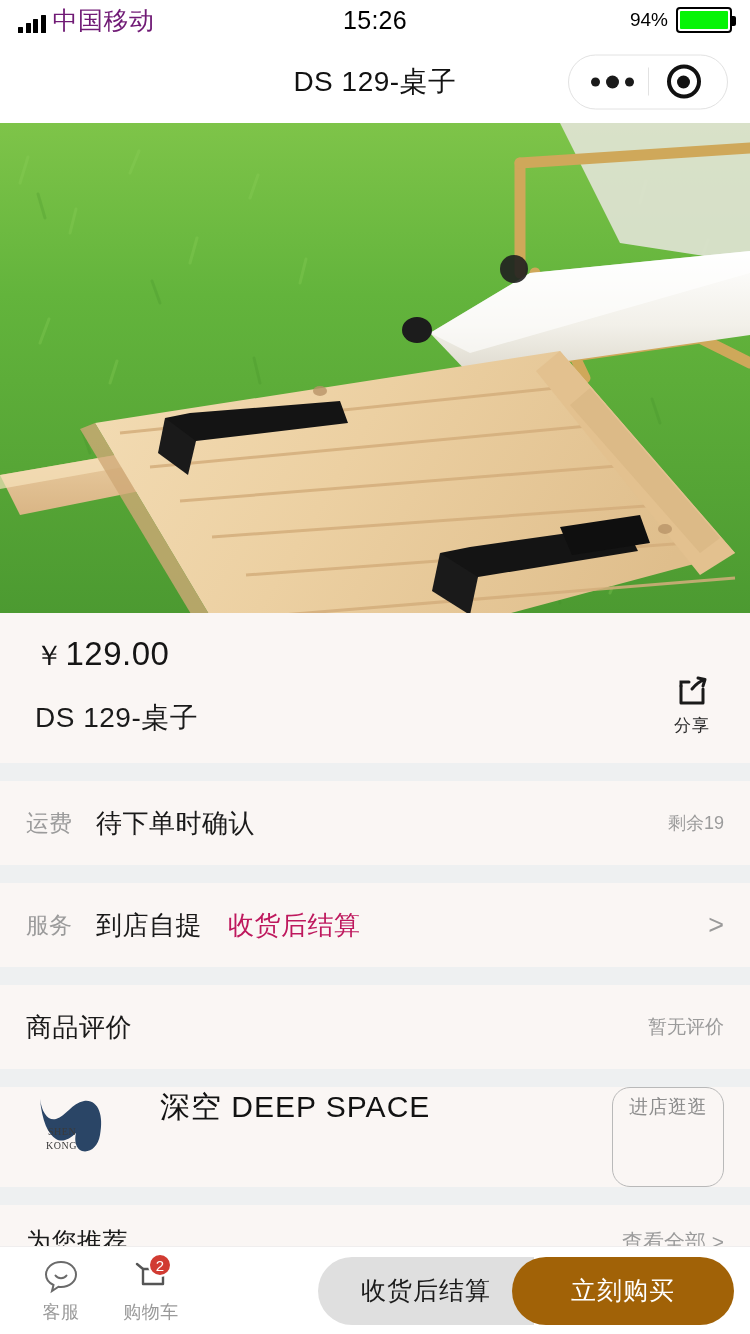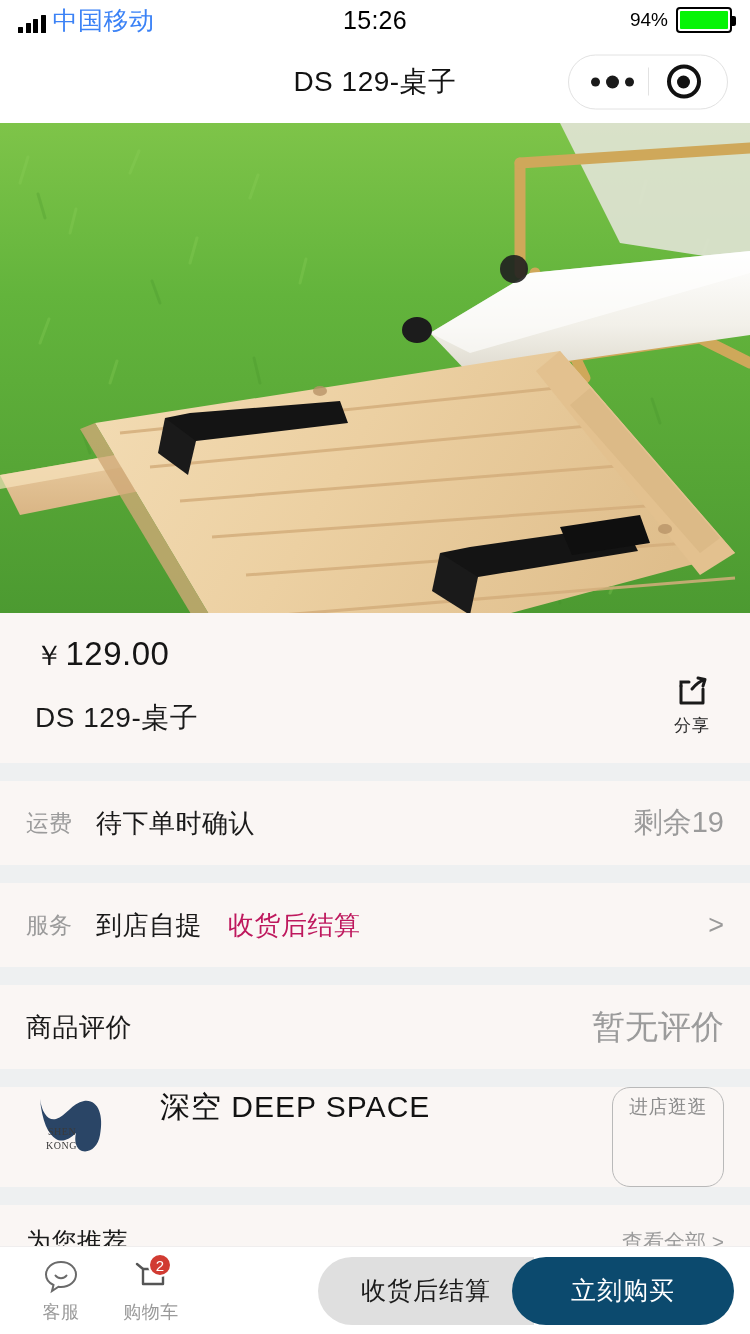--- a/index.html
+++ b/index.html
@@ -17,21 +17,21 @@
     height:40px; background:#ffffff; display:flex; align-items:center;
     padding:0 18px; position:relative;
   }
   .sb-left { display:flex; align-items:flex-end; gap:7px; }
   .signal { display:flex; align-items:flex-end; gap:2.5px; height:20px; }
   .signal i { width:5px; background:#000; display:block; border-radius:.5px; }
   .signal i:nth-child(1){ height:6px; }
   .signal i:nth-child(2){ height:10px; }
   .signal i:nth-child(3){ height:14px; }
   .signal i:nth-child(4){ height:18px; }
-  .carrier { font-size:25px; color:#3b82f6; letter-spacing:.5px; line-height:1; }
+  .carrier { font-size:25px; color:#701a75; letter-spacing:.5px; line-height:1; }
   .sb-center {
     position:absolute; left:0; right:0; text-align:center;
     font-size:25px; color:#000; letter-spacing:.3px;
   }
   .sb-right { margin-left:auto; display:flex; align-items:center; gap:8px; }
   .batt-pct { font-size:19px; color:#000; }
   .battery { width:56px; height:26px; border:2.5px solid #000; border-radius:4px; position:relative; padding:2px; }
   .battery::after {
     content:""; position:absolute; right:-6px; top:7px; width:4px; height:10px;
     background:#000; border-radius:0 2px 2px 0;
@@ -80,26 +80,26 @@
   .share-label { font-size:17px; color:#2b2b2b; letter-spacing:1px; }
 
   
   .row {
     min-height:84px; display:flex; align-items:center;
     padding:0 26px; position:relative;
   }
   .row-key { font-size:23px; color:#9b9b9b; margin-right:24px; flex:none; }
   .row-val { font-size:26px; color:#1a1a1a; letter-spacing:.5px; }
   .row-val2 { font-size:26px; color:#be185d; margin-left:26px; letter-spacing:.5px; }
-  .row-right { margin-left:auto; font-size:29px; color:#9b9b9b; }
+  .row-right { margin-left:auto; font-size:18px; color:#9b9b9b; }
   .chev { margin-left:auto; font-size:27px; color:#9a9a9a; font-family:"Liberation Sans",sans-serif; }
 
   
   .rev-title { font-size:26px; color:#1a1a1a; letter-spacing:.5px; }
-  .rev-none { margin-left:auto; font-size:33px; color:#9b9b9b; }
+  .rev-none { margin-left:auto; font-size:19px; color:#9b9b9b; }
 
   
   .shop-row { height:100px; display:flex; padding:0 26px; }
   .shop-logo { width:92px; height:74px; flex:none; position:relative; }
   .shop-name { font-size:30px; color:#121212; margin-left:42px; letter-spacing:1px; }
   .shop-btn {
     margin-left:auto; border:1px solid #b9b9b9; border-radius:18px;
     padding:6px 16px; font-size:19px; color:#8d8d8d; letter-spacing:.5px;
   }
 
@@ -133,21 +133,21 @@
   .cta { margin-left:auto; display:flex; align-items:center; }
   .cta-cart, .cta-buy {
     width:216px; height:68px; display:flex; align-items:center; justify-content:center;
     font-size:25px; letter-spacing:1px;
   }
   .cta-cart {
     background:#dfdfdf; color:#1b1b1b;
     border-radius:34px 0 0 34px; margin-right:-22px;
   }
   .cta-buy {
-    background:#0c4a6e; color:#ffffff; border-radius:34px; position:relative; z-index:2;
+    background:#a16207; color:#ffffff; border-radius:34px; position:relative; z-index:2;
     width:222px;
   }
 </style>
 </head>
 <body>
 
 <div class="phone">
 
   <div class="status-bar">
     <div class="sb-left">

